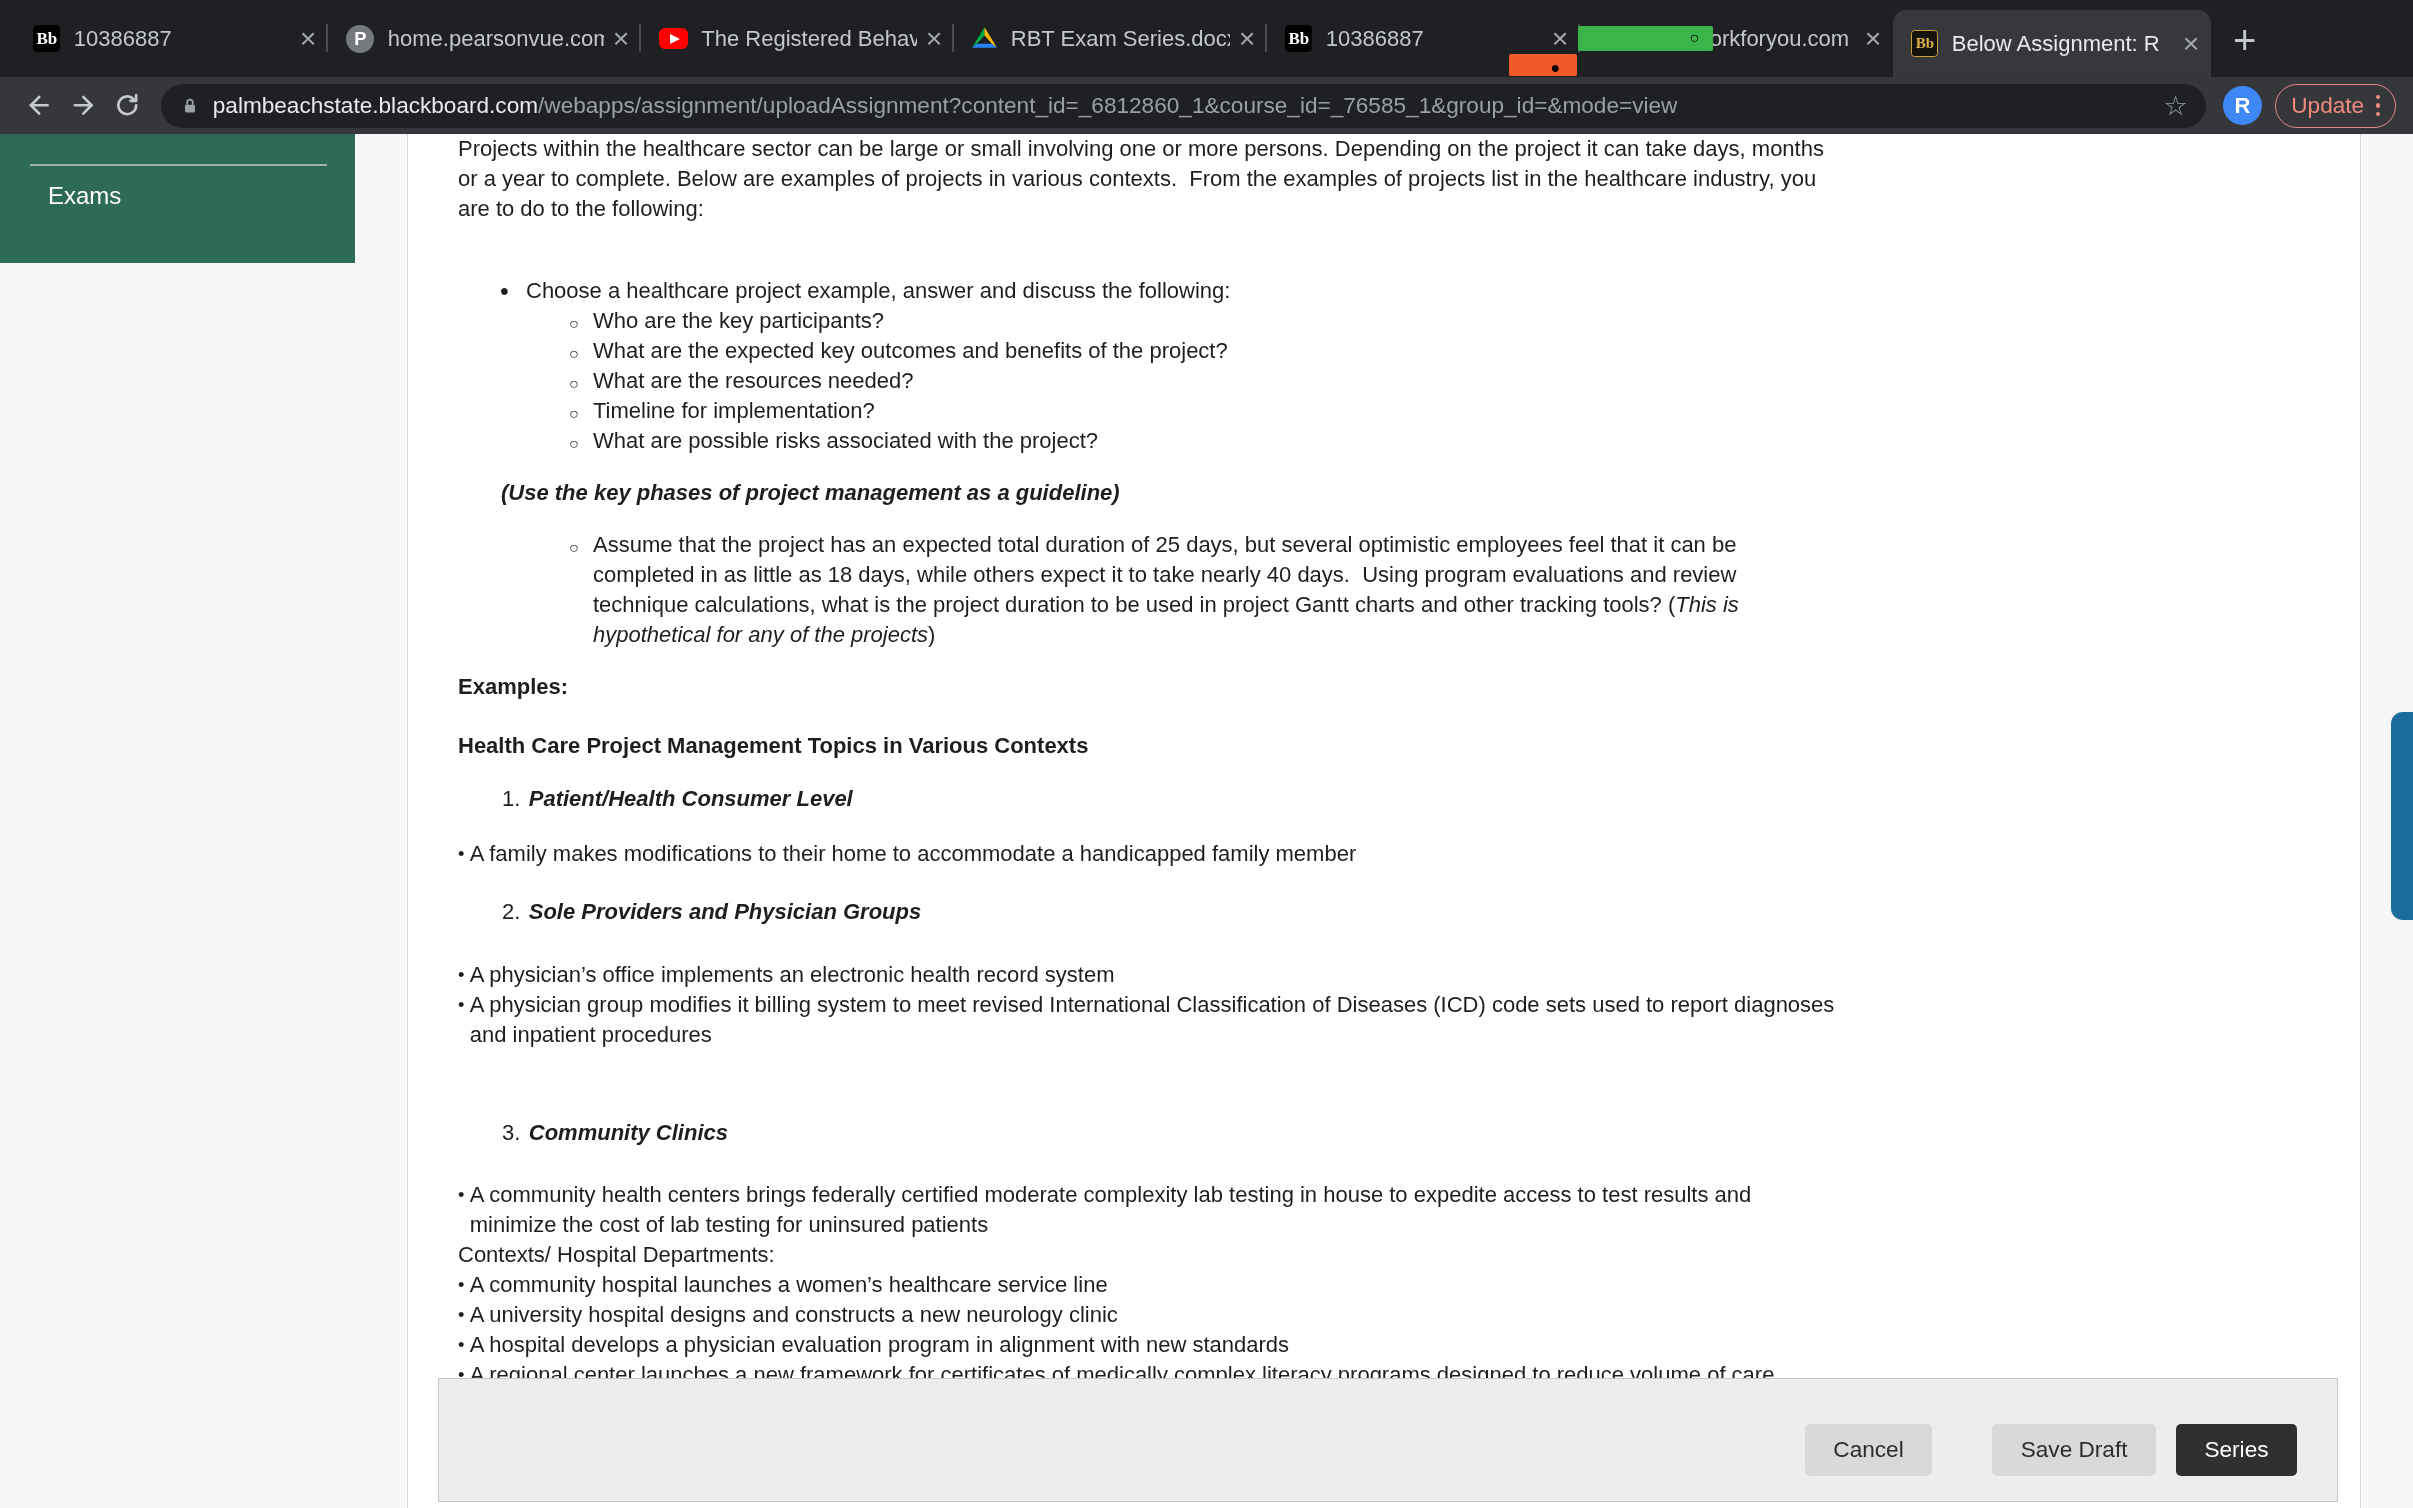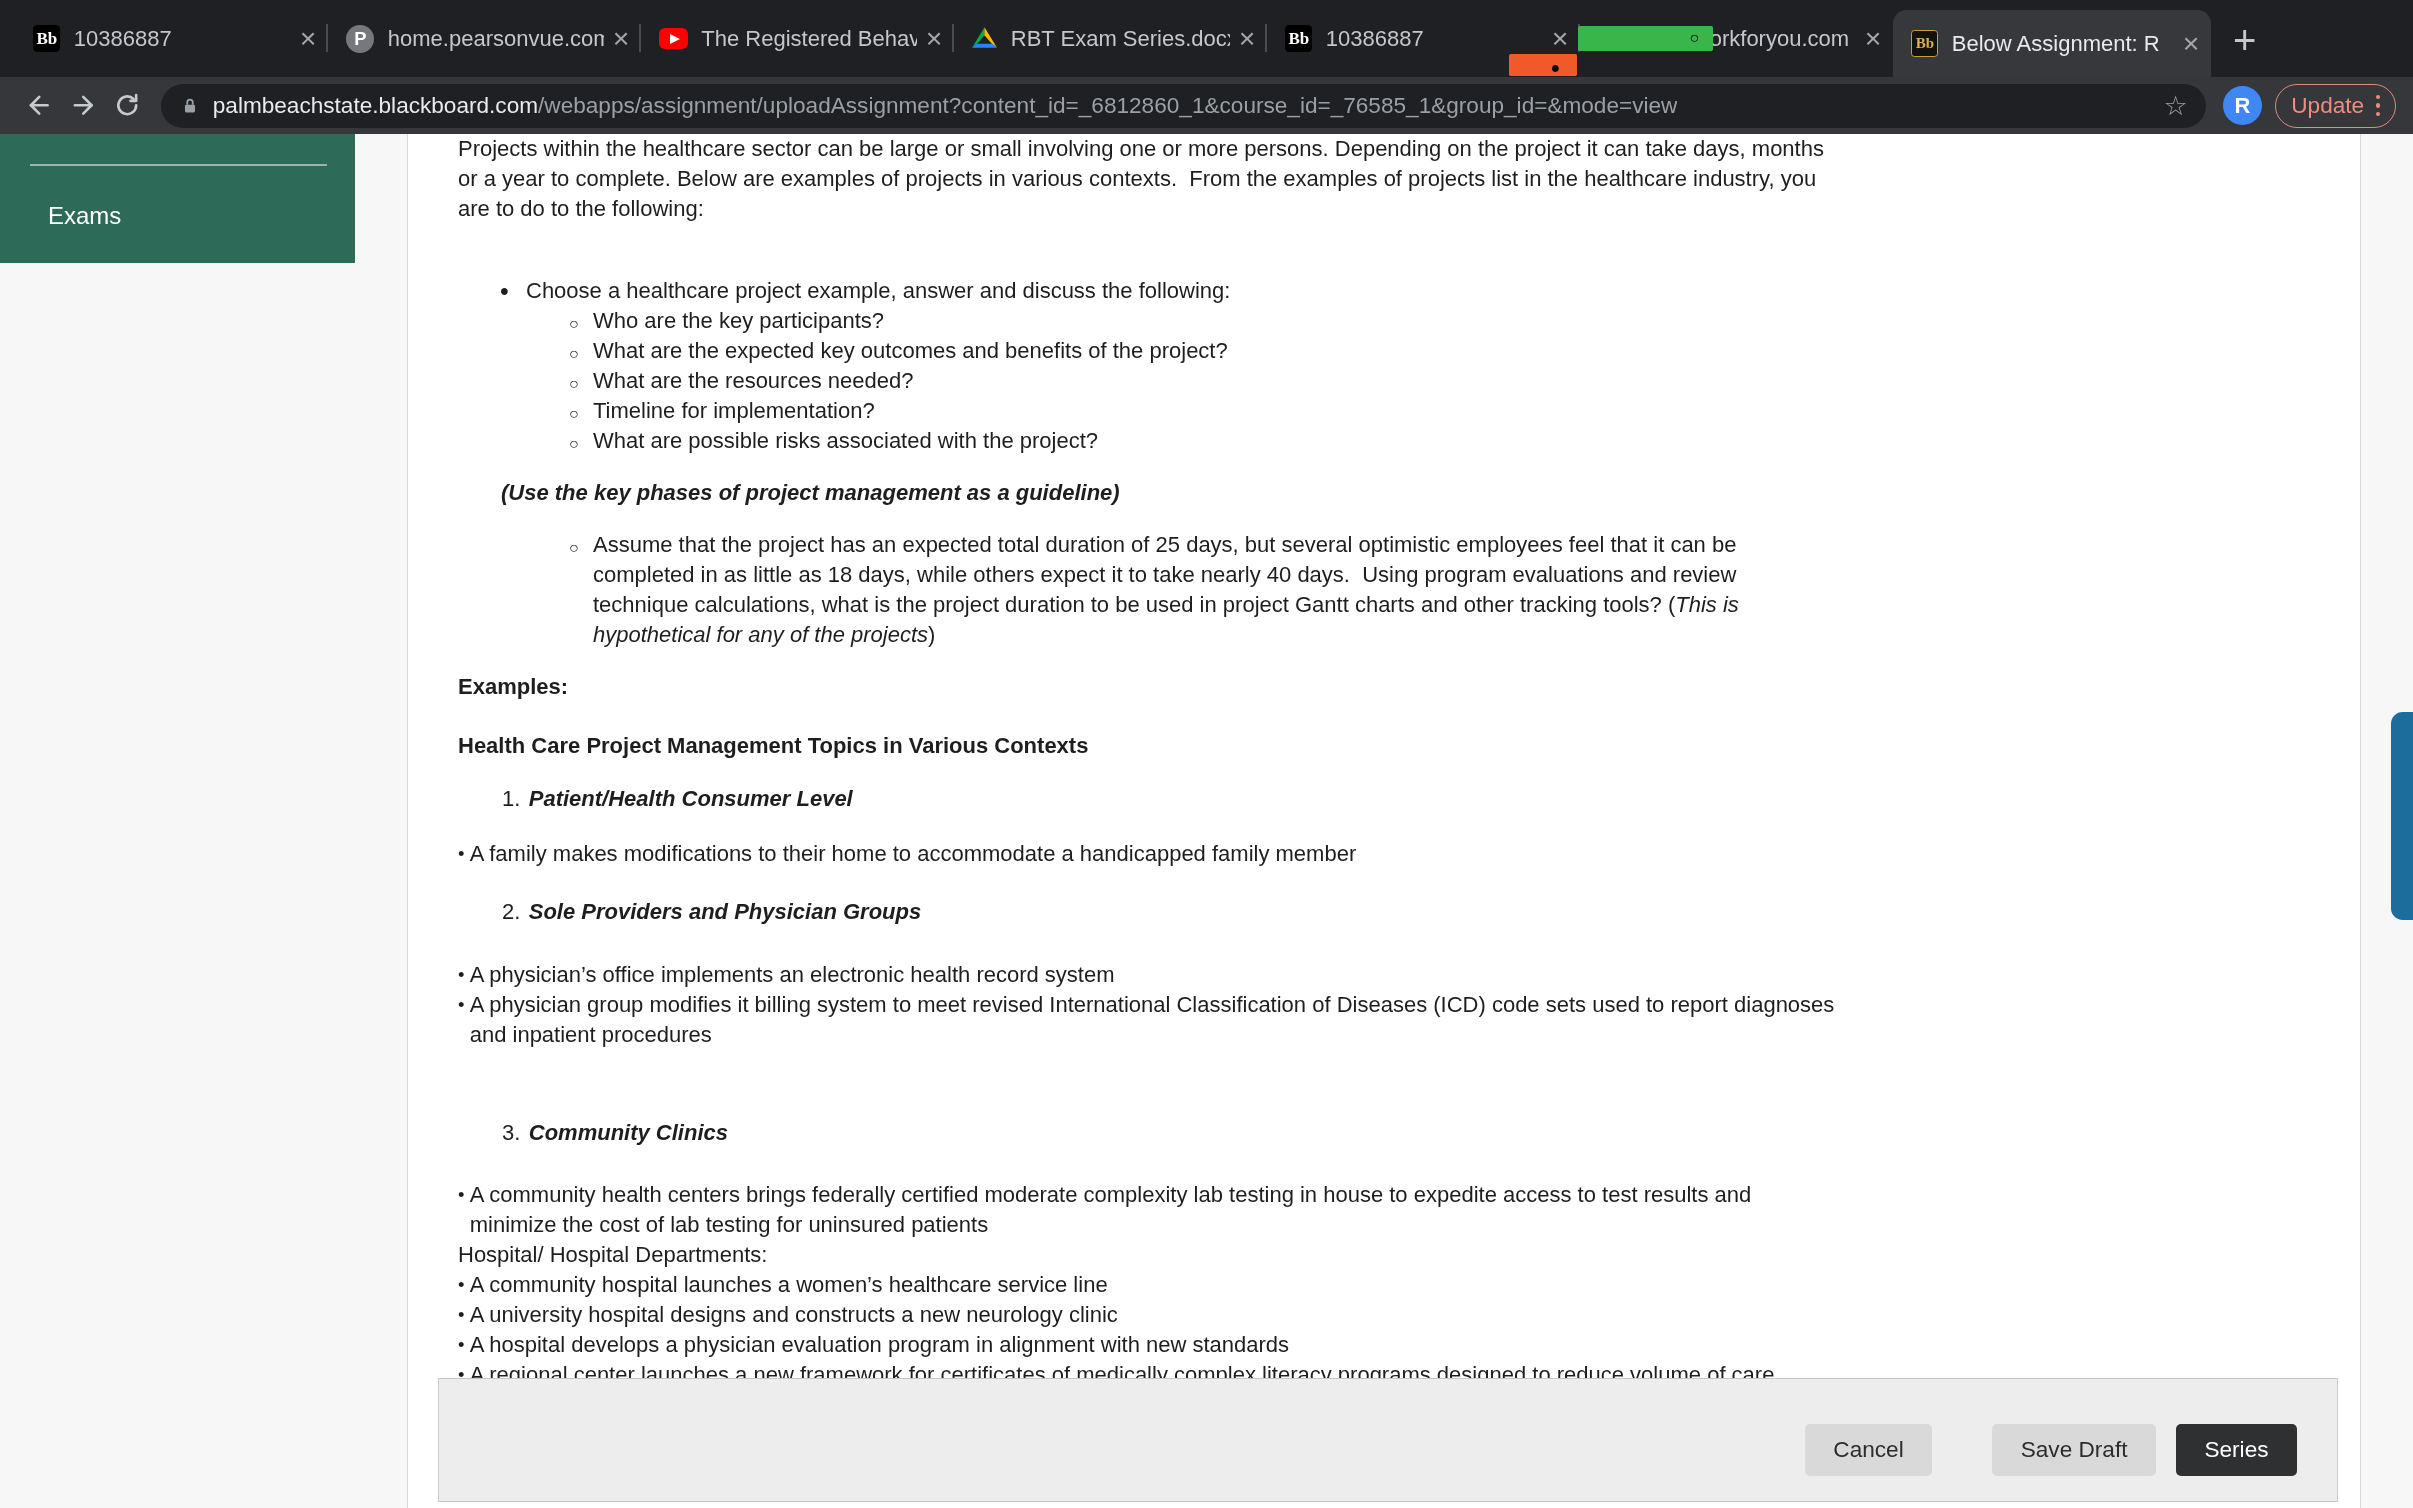--- a/index.html
+++ b/index.html
@@ -45,21 +45,21 @@
             display:flex; align-items:center; justify-content:center; margin:0 13.4px 0 5px; }
   .update-btn { height:44px; border:1.7px solid #e08a81; border-radius:22px; display:flex; align-items:center;
                 gap:11.7px; padding:0 15px; color:#f08b80; font-size:22.6px; background:transparent; }
   .dots { display:flex; flex-direction:column; gap:4.2px; }
   .dots i { width:4.2px; height:4.2px; border-radius:50%; background:#f08b80; }
 
   
   .page { position:absolute; top:134px; left:0; width:2413px; height:1374px; background:#f7f7f8; }
   .side-green { position:absolute; left:0; top:0; width:355px; height:129px; background:#2e6a58; }
   .side-sep { position:absolute; left:30px; top:30px; width:297px; height:1.7px; background:#9fb3ad; }
-  .side-item { position:absolute; left:48px; top:68px; color:#fff; font-size:24px; cursor:pointer; }
+  .side-item { position:absolute; left:48px; top:48px; color:#fff; font-size:24px; cursor:pointer; }
 
   .content { position:absolute; left:407px; top:0; width:1954px; height:1374px; background:#fff;
              border-left:1.7px solid #d8d8d8; border-right:1.7px solid #d8d8d8; overflow:hidden; }
   .doc { margin-left:50px; width:1383px; font-size:22px; line-height:30px; color:#1e1e1e; }
   .doc .intro { white-space:pre-wrap; }
   .b1 { position:relative; padding-left:68px; margin-top:52px; }
   .b1::before { content:"•"; position:absolute; left:42px; font-size:25px; }
   .b2 { position:relative; padding-left:135px; }
   .b2::before { content:"○"; position:absolute; left:111px; top:3.4px; font-size:16px; }
   .guideline { margin-top:22px; padding-left:43px; font-weight:700; font-style:italic; }
@@ -220,21 +220,21 @@
 
       <div class="topic t1"><span class="num">1.</span><span class="ttl">Patient/Health Consumer Level</span></div>
       <div class="pb fam">A family makes modifications to their home to accommodate a handicapped family member</div>
 
       <div class="topic t2"><span class="num">2.</span><span class="ttl">Sole Providers and Physician Groups</span></div>
       <div class="pb pbm">A physician’s office implements an electronic health record system</div>
       <div class="pb">A physician group modifies it billing system to meet revised International Classification of Diseases (ICD) code sets used to report diagnoses and inpatient procedures</div>
 
       <div class="topic t3"><span class="num">3.</span><span class="ttl">Community Clinics</span></div>
       <div class="pb comm">A community health centers brings federally certified moderate complexity lab testing in house to expedite access to test results and minimize the cost of lab testing for uninsured patients</div>
-      <div>Hospital/ Hospital Departments:</div>
+      <div>Contexts/ Hospital Departments:</div>
       <div class="pb">A community hospital launches a women’s healthcare service line</div>
       <div class="pb">A university hospital designs and constructs a new neurology clinic</div>
       <div class="pb">A hospital develops a physician evaluation program in alignment with new standards</div>
       <div class="pb">A regional center launches a new framework for certificates of medically complex literacy programs designed to reduce volume of care</div>
     </div>
   </div>
 
   <div class="footerbar">
     <button class="fbtn btn-light">Cancel</button>
     <button class="fbtn btn-light">Save Draft</button>

